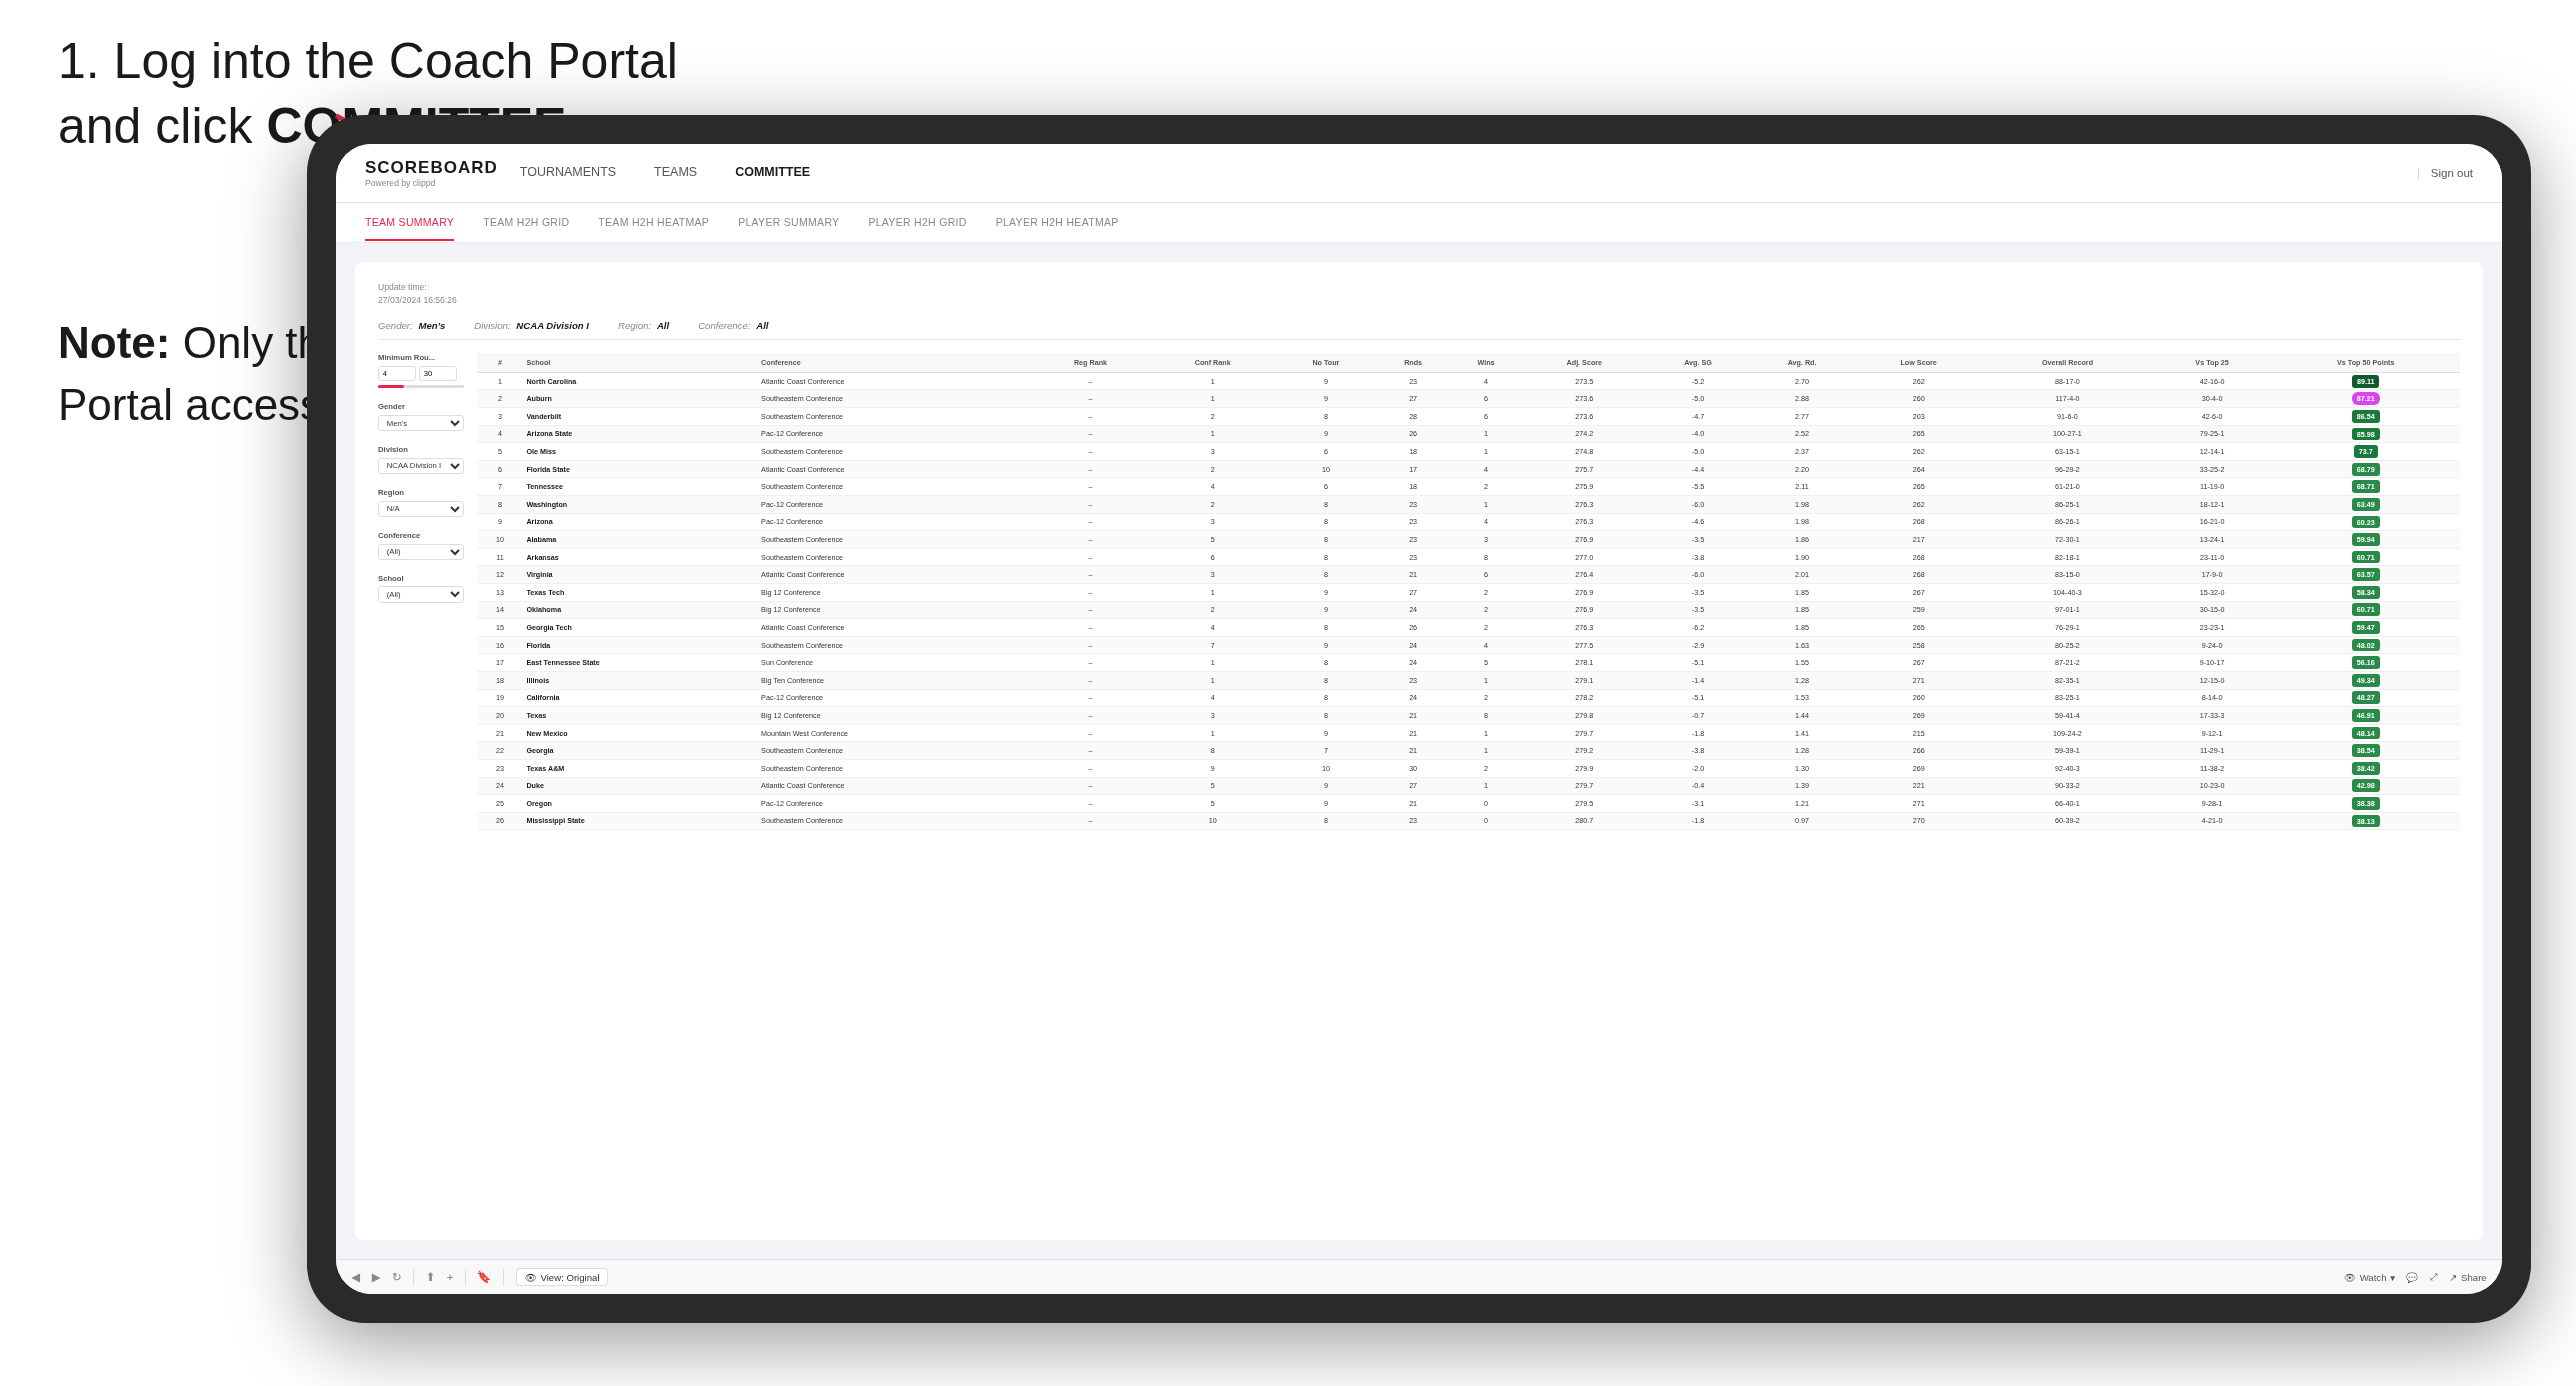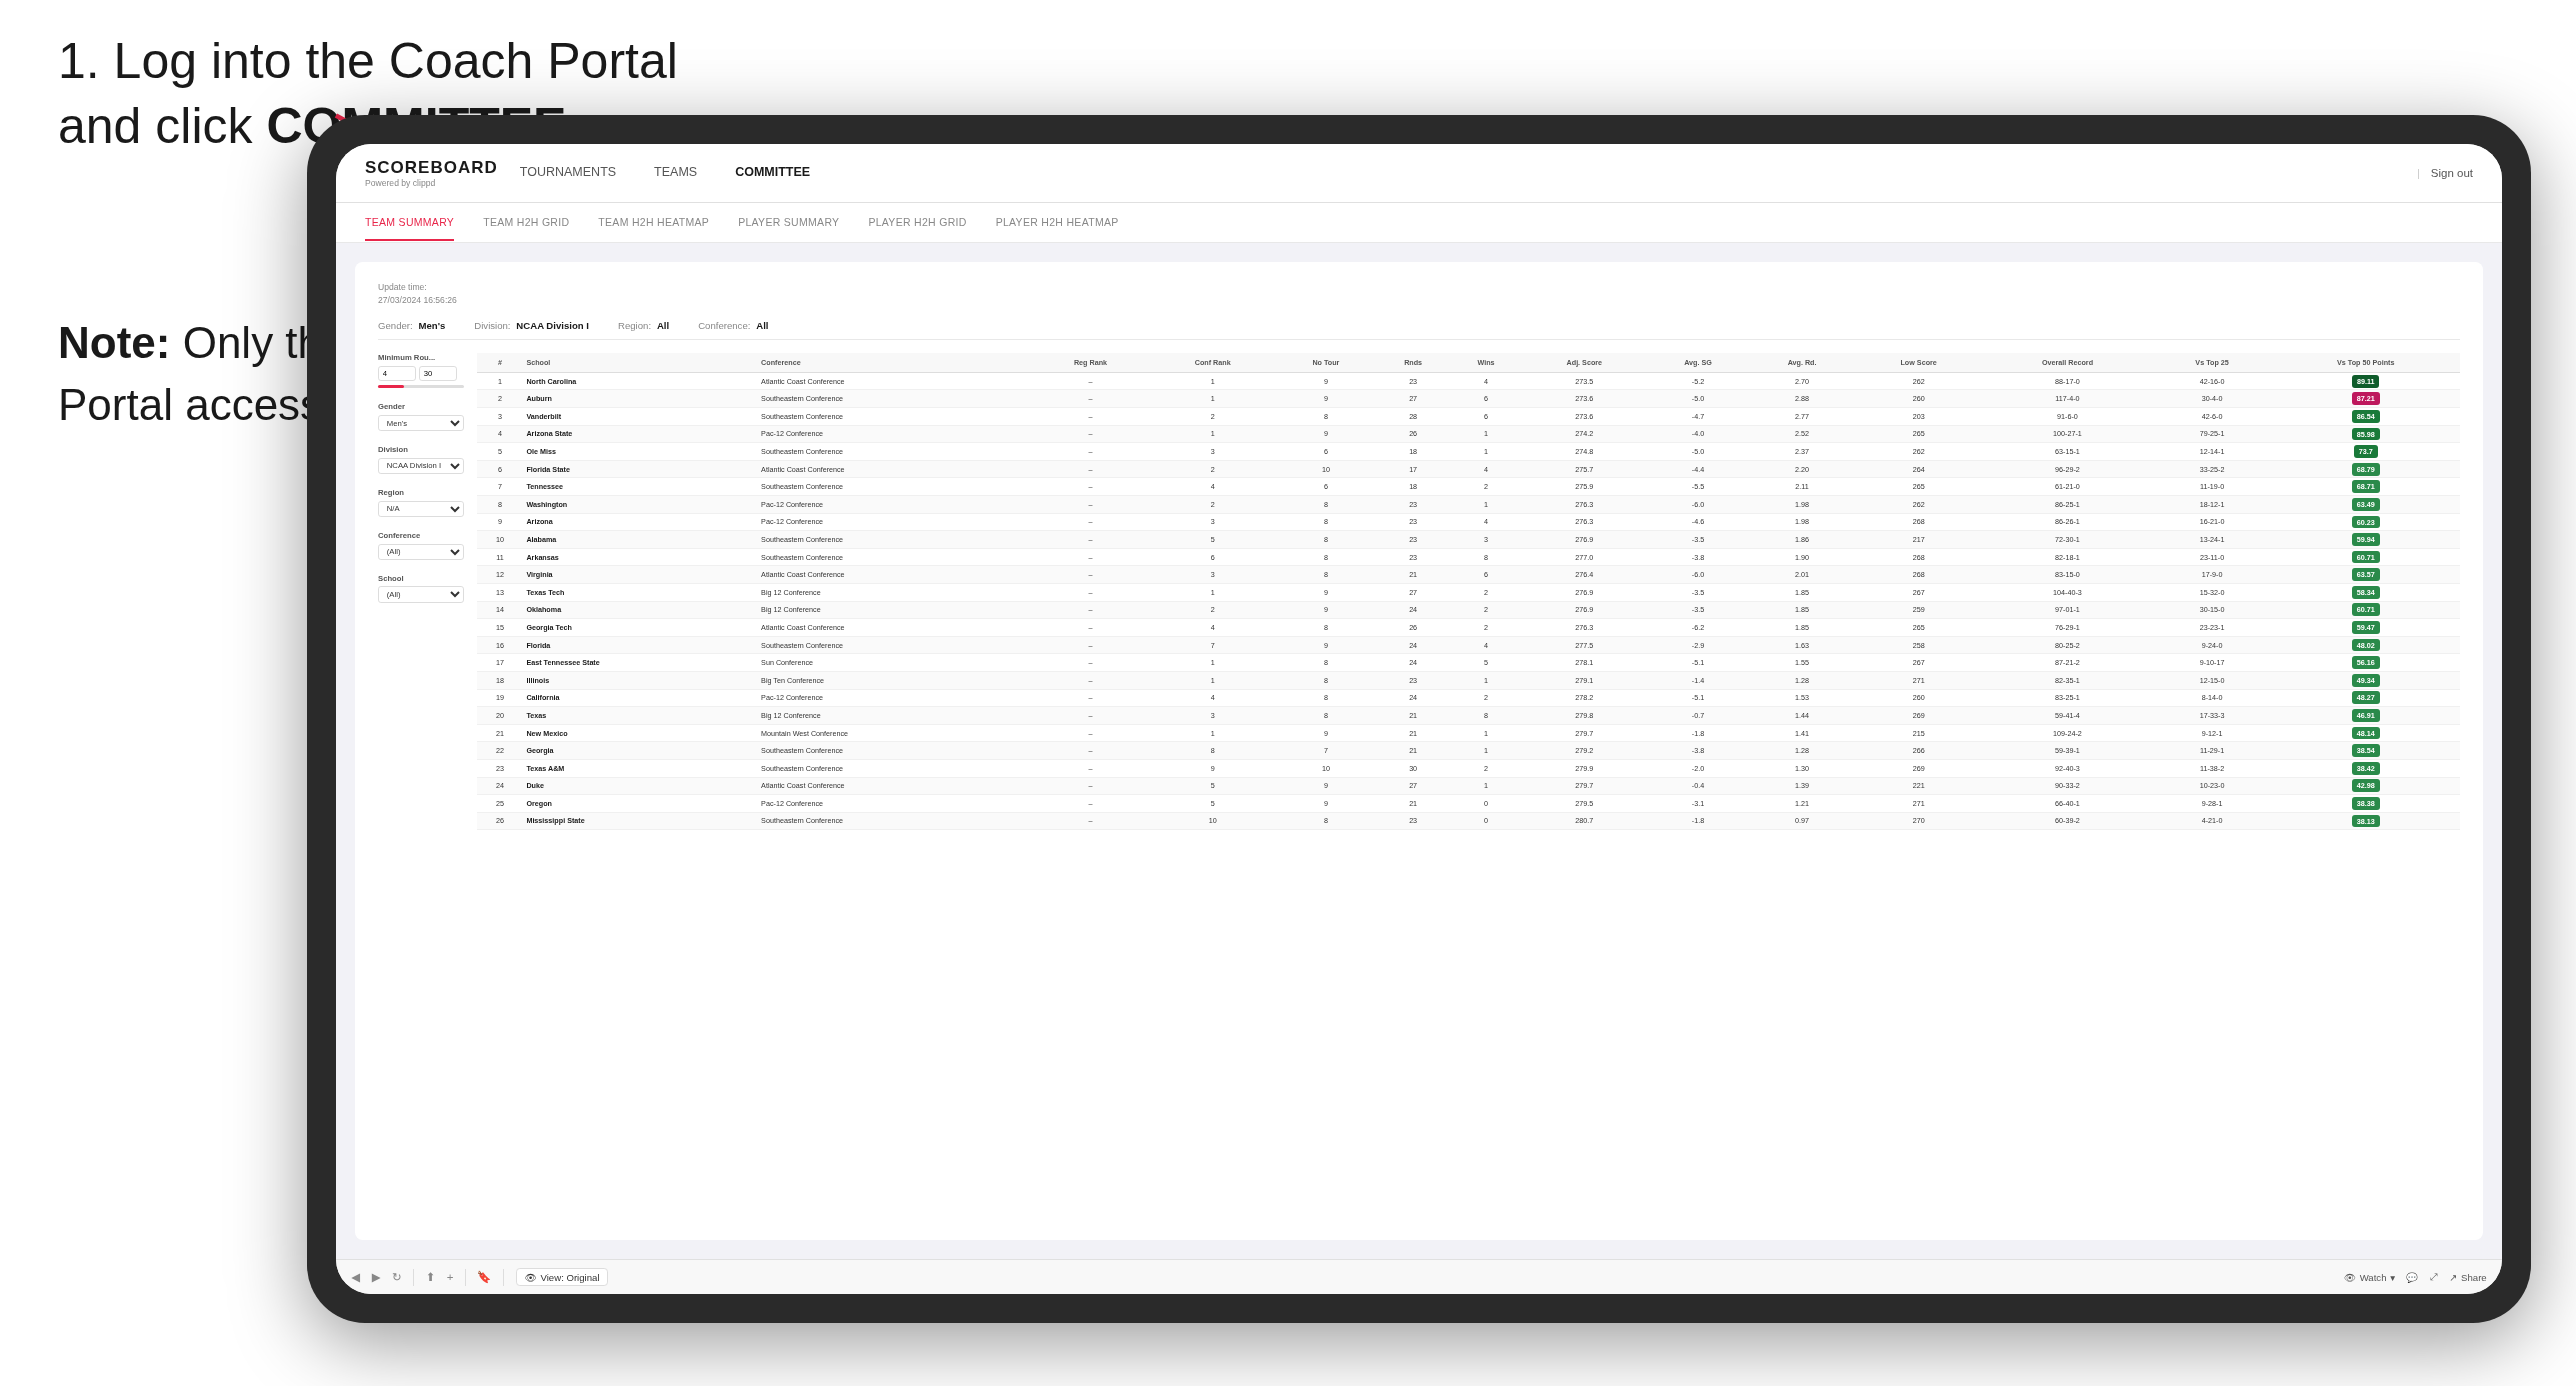--- a/index.html
+++ b/index.html
@@ -183,20 +183,21 @@
     
     .filters-row {
       display: flex;
       align-items: center;
       gap: 29px;
       font-size: 9.6px;
       color: #333;
       margin-bottom: 13.4px;
       padding-bottom: 7.7px;
       border-bottom: 1px solid #e8e8e8;
+      font-style: italic;
     }
     .filter-group {
       display: flex;
       align-items: center;
       gap: 5.8px;
     }
     .filter-label {
       color: #888;
     }
     .filter-value {
@@ -531,21 +532,21 @@
                     <td class="center">1</td>
                     <td class="center">9</td>
                     <td class="center">27</td>
                     <td class="center">6</td>
                     <td class="center">273.6</td>
                     <td class="center">-5.0</td>
                     <td class="center">2.88</td>
                     <td class="center">260</td>
                     <td class="center">117-4-0</td>
                     <td class="center">30-4-0</td>
-                    <td style="text-align: center;"><span class="points-badge" style="background: #be185d;">87.21</span></td>
+                    <td style="text-align: center;"><span class="points-badge" style="background: #d946ef; border-radius: 6px;">87.21</span></td>
                   </tr>
                   <tr>
                     <td class="center">3</td>
                     <td class="left school-name">Vanderbilt</td>
                     <td class="left">Southeastern Conference</td>
                     <td class="center">–</td>
                     <td class="center">2</td>
                     <td class="center">8</td>
                     <td class="center">28</td>
                     <td class="center">6</td>

